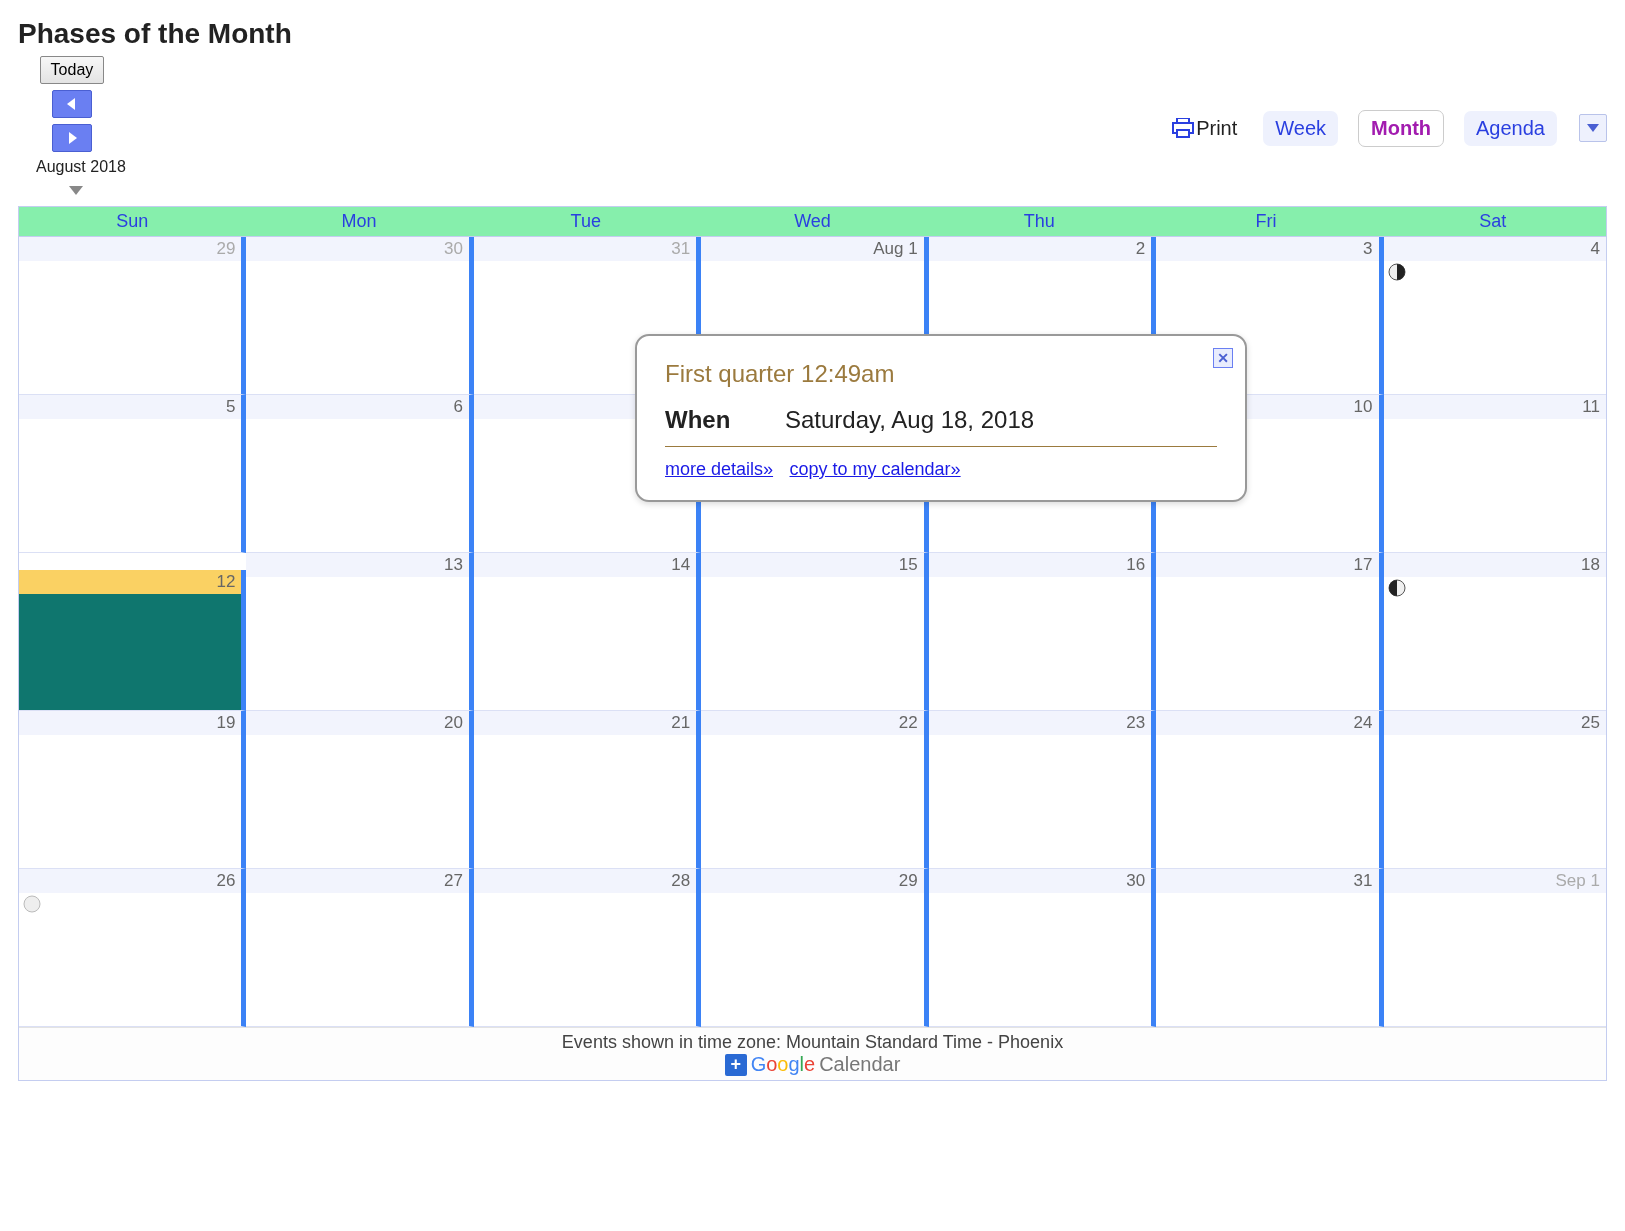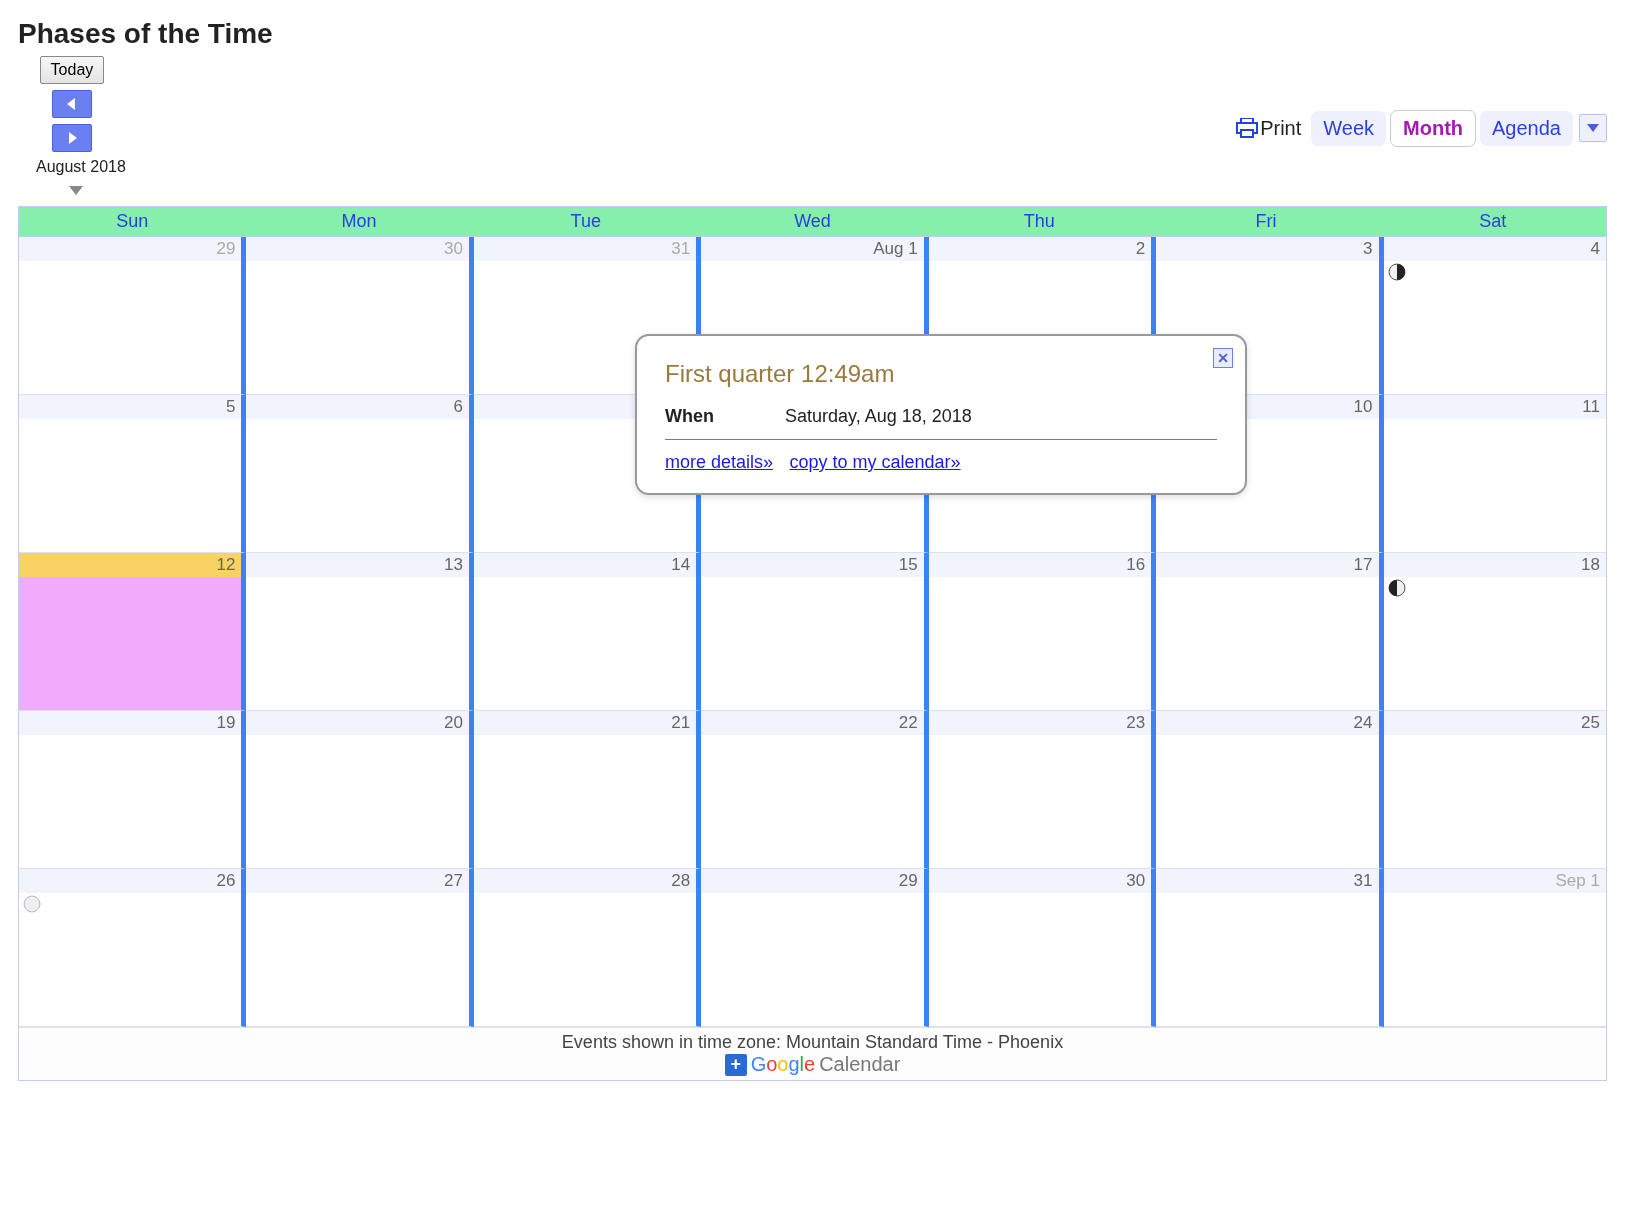--- a/index.html
+++ b/index.html
@@ -54,21 +54,21 @@
     margin-left: 18px;
   }
   .month-dd {
     margin-left: 8px;
     cursor: pointer;
   }
   .month-dd svg { fill: #888; }
   .toolbar-right {
     display: flex;
     align-items: center;
-    gap: 4px;
+    gap: 20px;
   }
   .print-link {
     display:flex;
     align-items:center;
     gap:2px;
     font-size: 20px;
     margin-right: 6px;
     cursor:pointer;
   }
   .view-btn {
@@ -133,21 +133,21 @@
     height:24px;
     display:flex;
     align-items:center;
     justify-content:flex-end;
     padding:0 6px;
     font-size:17px;
     color:#666;
   }
   .day-cell.other-month .day-head { color:#aaa; }
   .day-cell.today-head .day-head { background:#fad163; }
-  .day-cell.today-body { background:#f0abfc; }
+  .day-cell.today-body { background:#0f766e;margin-top:17px; }
   .moon-icon {
     position:absolute;
     left:4px;
     top:26px;
   }
   .footer {
     display:flex;
     align-items:center;
     justify-content:space-between;
     background:#fdfdfd;
@@ -193,29 +193,29 @@
     font-weight:bold;
     display:flex;align-items:center;justify-content:center;
     cursor:pointer;
   }
   .popup-title {
     color:#9b7a3e;
     font-size:24px;
     font-weight:normal;
     margin-bottom:18px;
   }
-  .popup-row { display:flex; font-size:18px; margin-bottom:12px; }
+  .popup-row { display:flex; font-size:24px; margin-bottom:12px; }
   .popup-row .lbl { width:120px; font-weight:bold; }
   .popup-sep { border:none; border-top:1px solid #9b7a3e; margin:8px 0 12px 0; }
   .popup-links a { color:#1a1ae6; font-size:18px; text-decoration:underline; margin-right:12px; cursor:pointer; }
 </style>
 </head>
 <body>
 
-<h1 class="page-title">Phases of the Time</h1>
+<h1 class="page-title">Phases of the Month</h1>
 
 <div class="toolbar">
   <div class="toolbar-left">
     <button class="today-btn">Today</button>
     <button class="nav-btn">
       <svg width="10" height="12">
           <polygon points="8,0 0,6 8,12"></polygon>
         </svg>
     </button>
     <button class="nav-btn">

